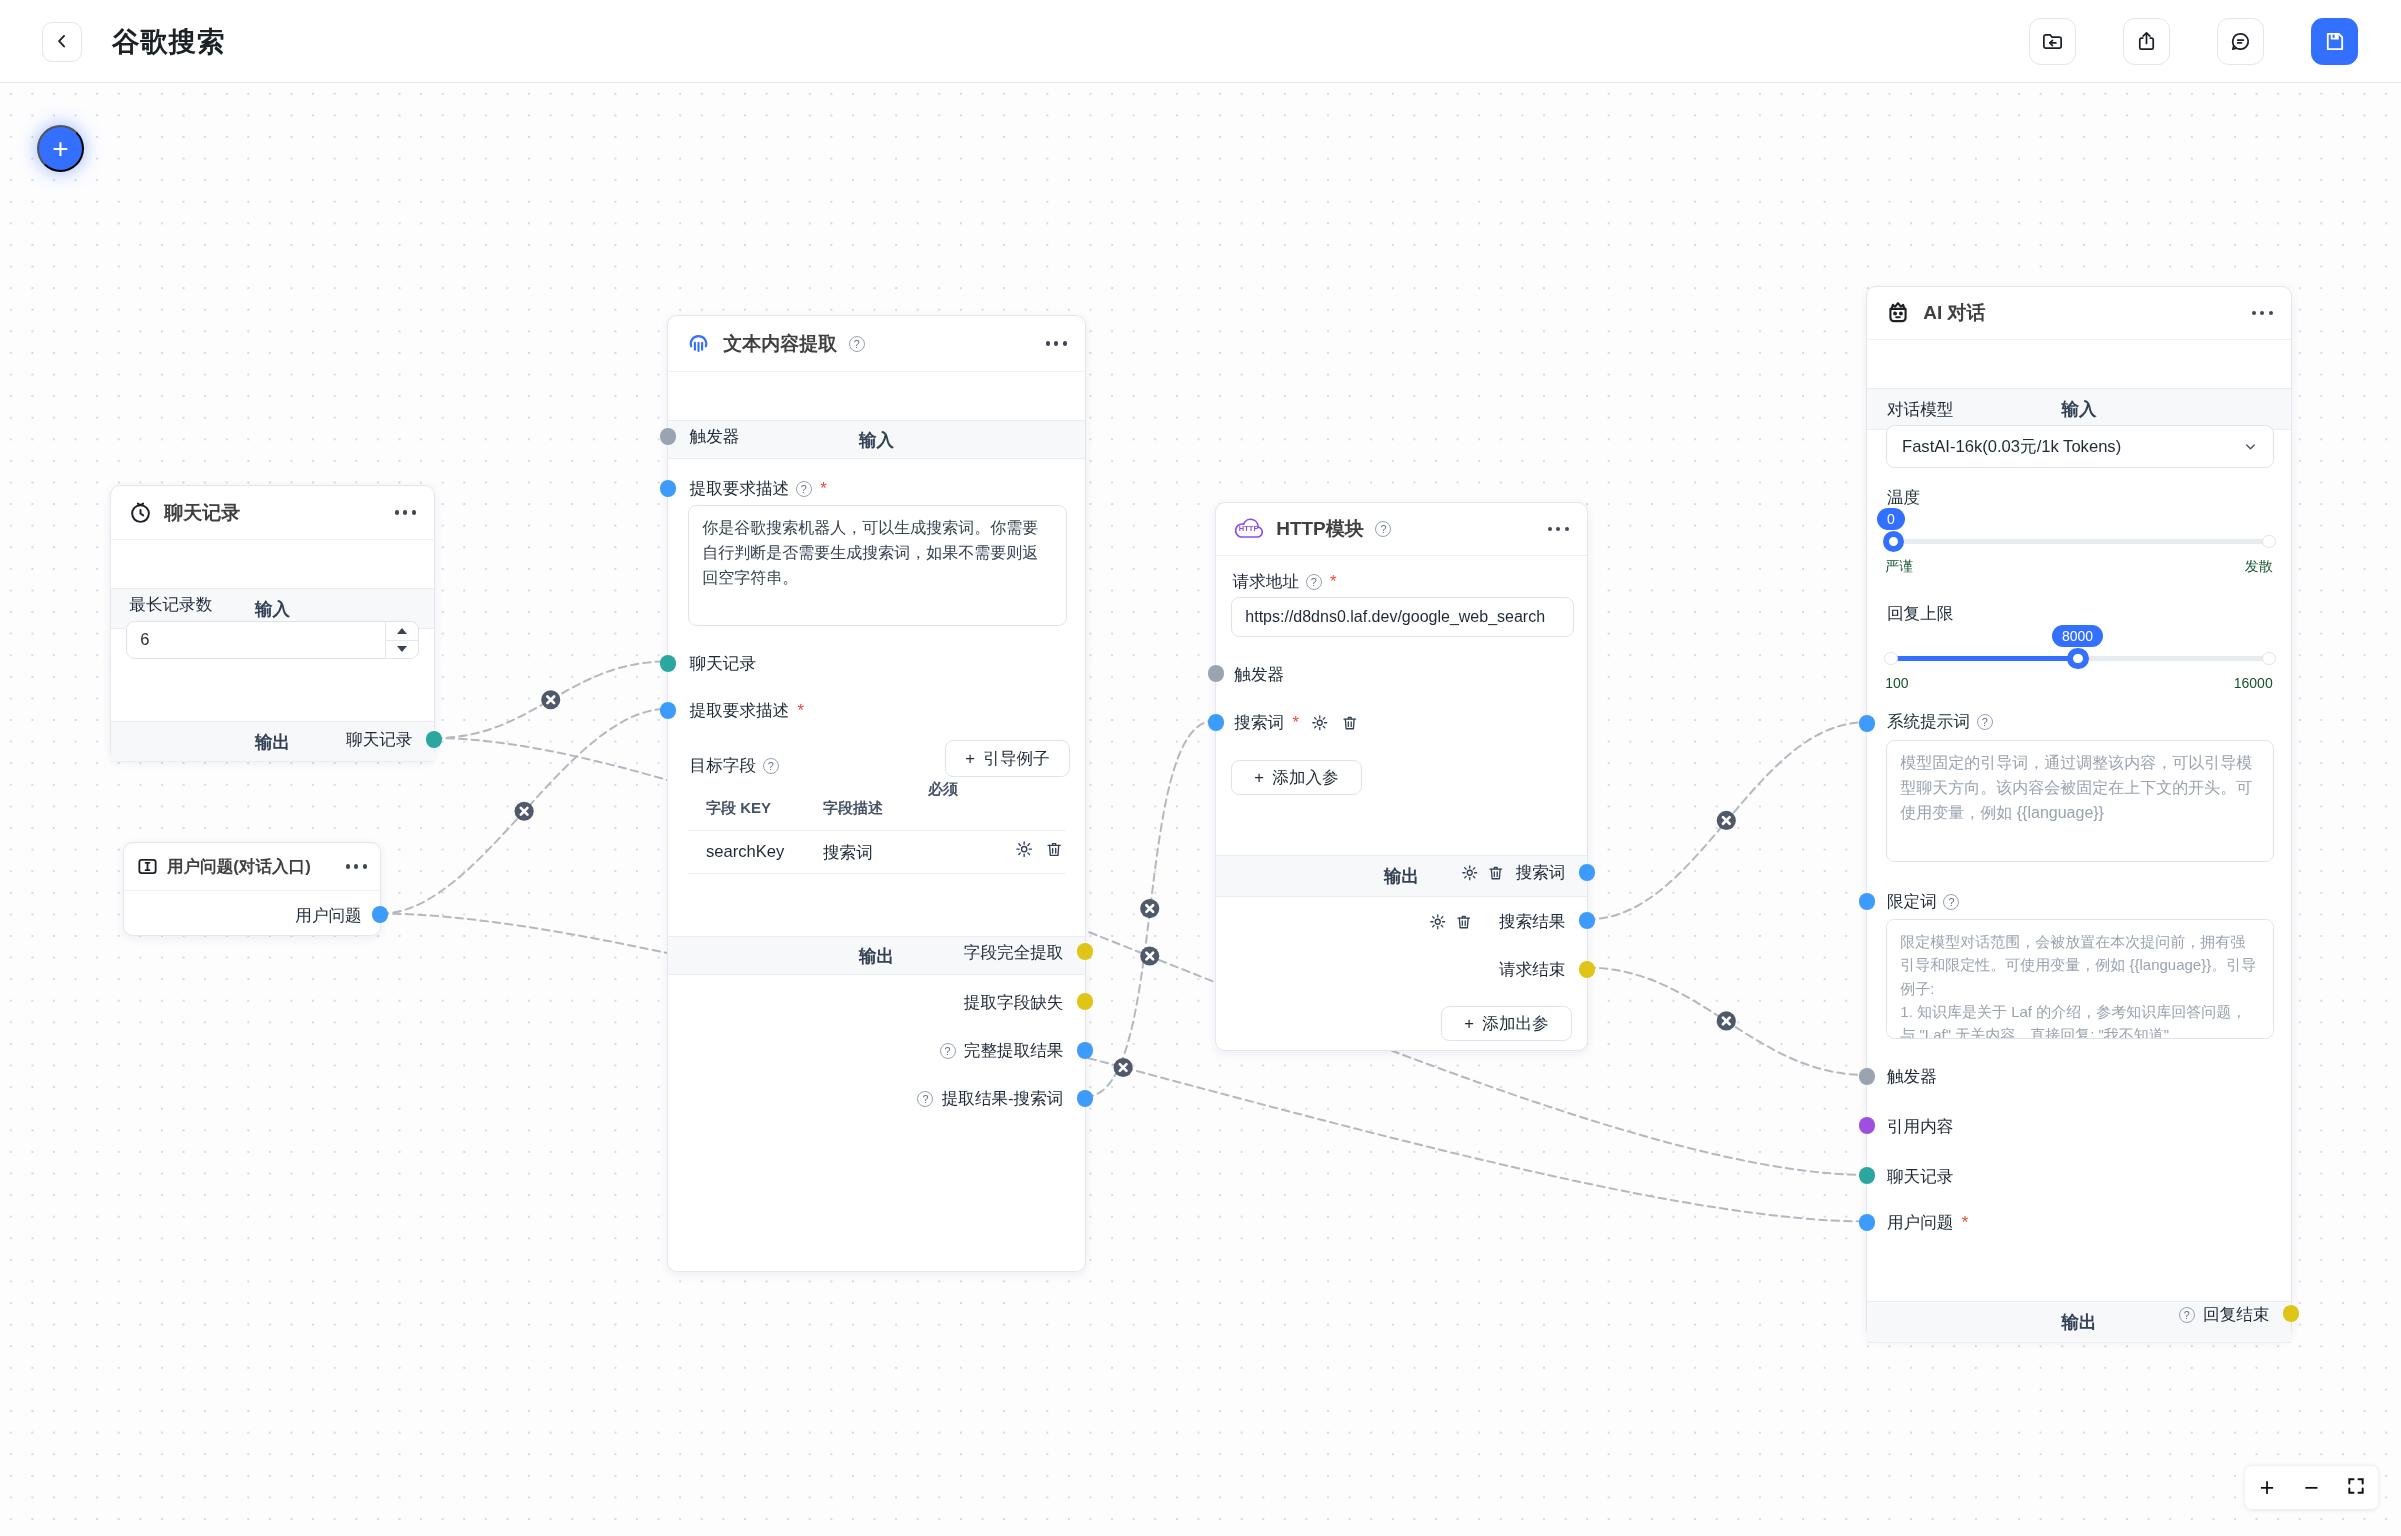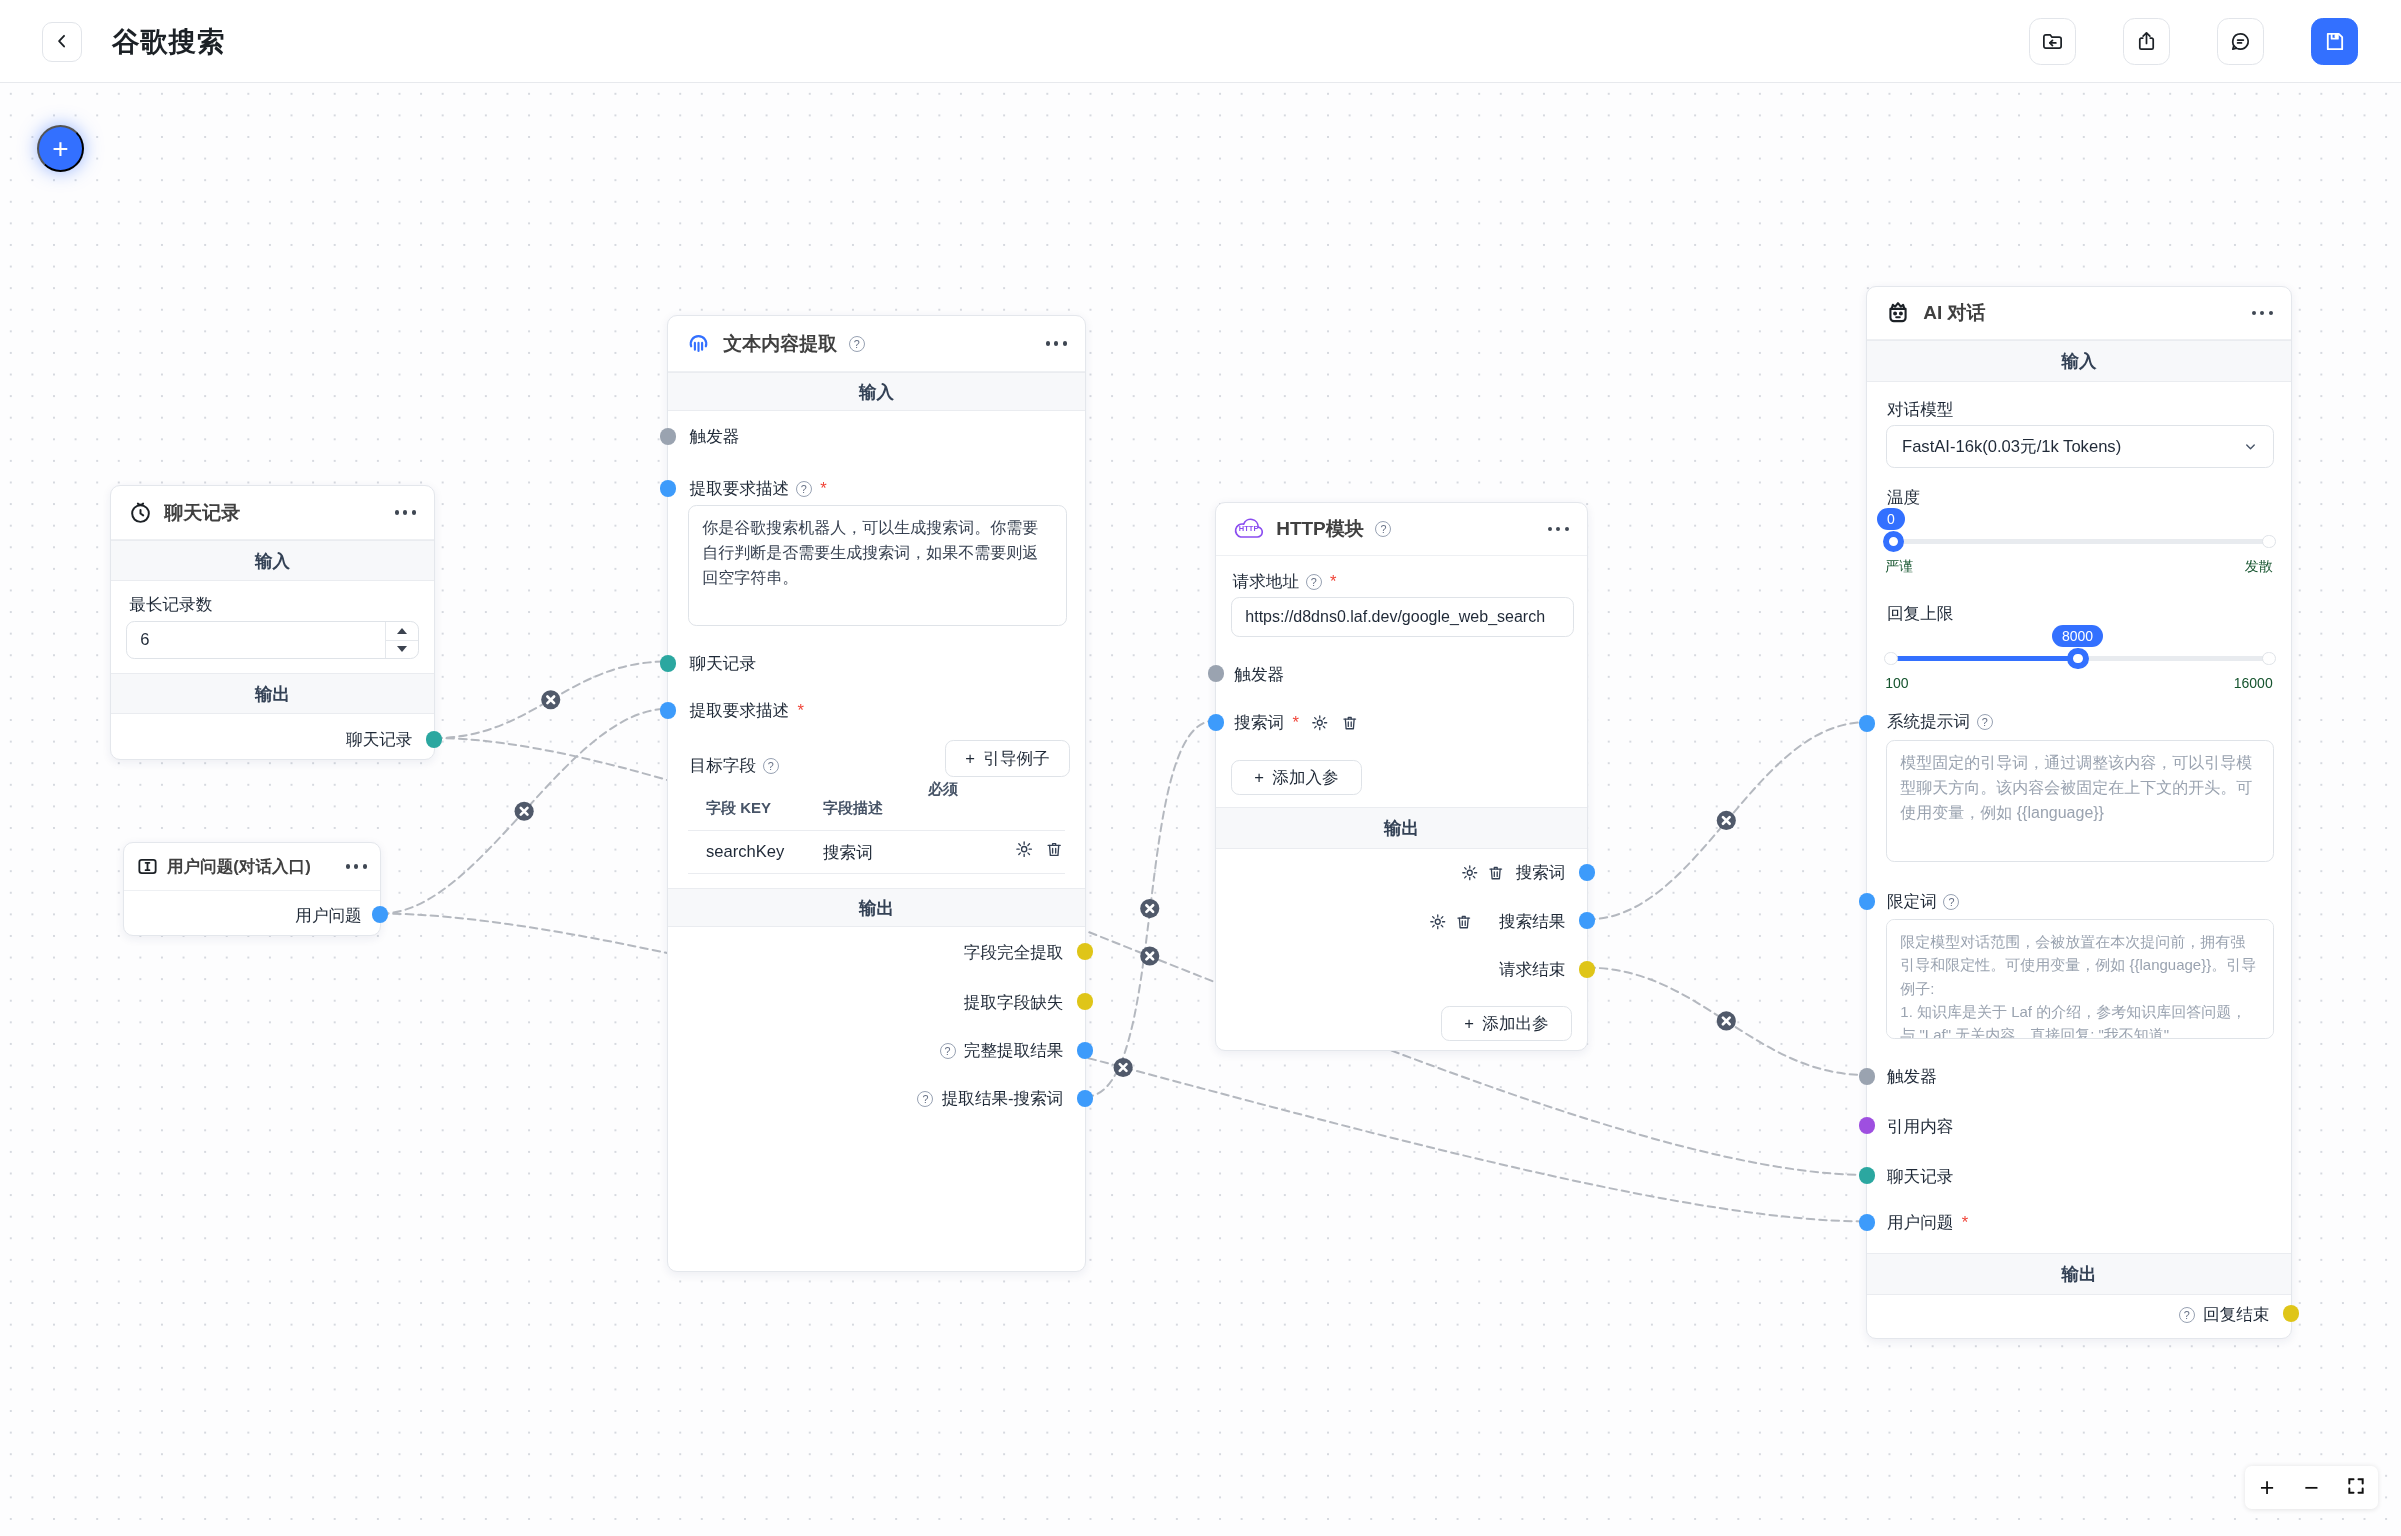--- a/index.html
+++ b/index.html
@@ -38,21 +38,21 @@
   .zb { font-size:25px; color:#111; width:33px; text-align:center; cursor:pointer; line-height:1; }
 
   
   .node { position:absolute; background:#fff; border:0.8px solid #e4e7ec; border-radius:10px;
     box-shadow:0 2.5px 10px rgba(25,48,94,.07); z-index:2; }
   .n-head { display:flex; align-items:center; gap:11.6px; padding:0 16.6px; border-bottom:0.8px solid #eef0f3; }
   .n-title { font-size:19px; font-weight:600; color:#404040; white-space:nowrap; }
   .menu-dots { margin-left:auto; display:flex; gap:4.2px; cursor:pointer; padding:5px 1.7px; }
   .menu-dots i { width:4.2px; height:4.2px; border-radius:50%; background:#3f4753; }
   .band { background:#f7f8fa; border-top:0.8px solid #eaecf0; border-bottom:0.8px solid #eaecf0;
-    display:flex; align-items:center; justify-content:center; font-size:17.5px; font-weight:600; color:#334155; }
+    display:flex; align-items:center; justify-content:center; font-size:17.5px; font-weight:600; color:#334155;margin-top:48px; }
   .row-label { font-size:16.6px; color:#1f2937; display:flex; align-items:center; gap:6.7px; }
   .req { color:#f04438; font-size:16.6px; margin-left:1.7px; }
   .help { width:16px; height:16px; border-radius:50%; border:1.2px solid #98a2b3; color:#667085;
     font-size:10.8px; display:inline-flex; align-items:center; justify-content:center; flex:0 0 auto; }
   .port { position:absolute; width:16.6px; height:16.6px; border-radius:50%; z-index:3; cursor:crosshair; }
   .port.l { left:-8.3px; } .port.r { right:-8.3px; }
   .p-teal { background:#2ba7a0; } .p-blue { background:#3d9bfb; } .p-yellow { background:#dfc518; }
   .p-gray { background:#9aa3b0; } .p-purple { background:#9e4fe0; }
   .txt { width:100%; border:0.8px solid #dfe3e8; border-radius:8.3px; padding:10px 13.3px; font-size:16px;
     line-height:1.55; color:#374151; font-family:"Liberation Sans","DejaVu Sans",sans-serif; resize:none; background:#fff; }

